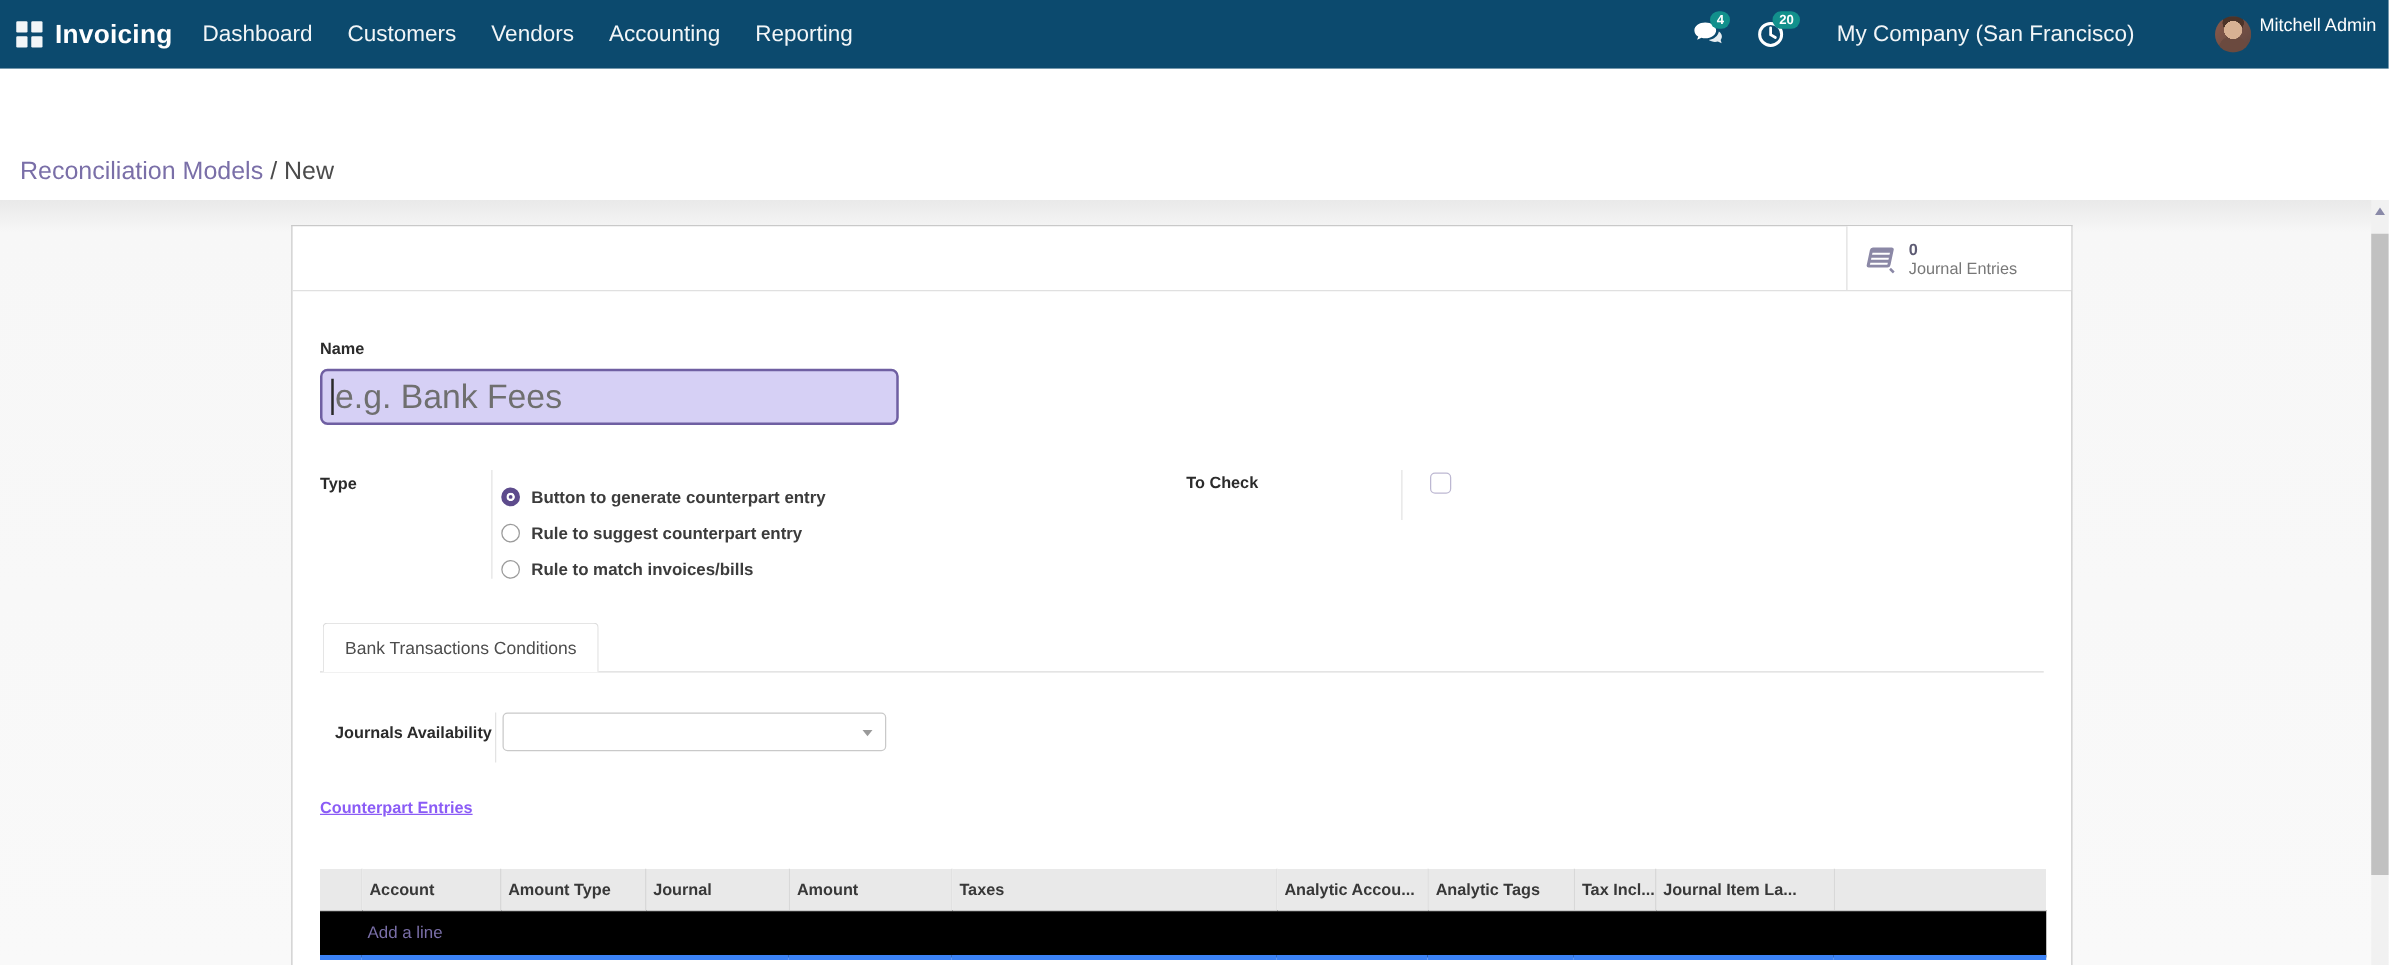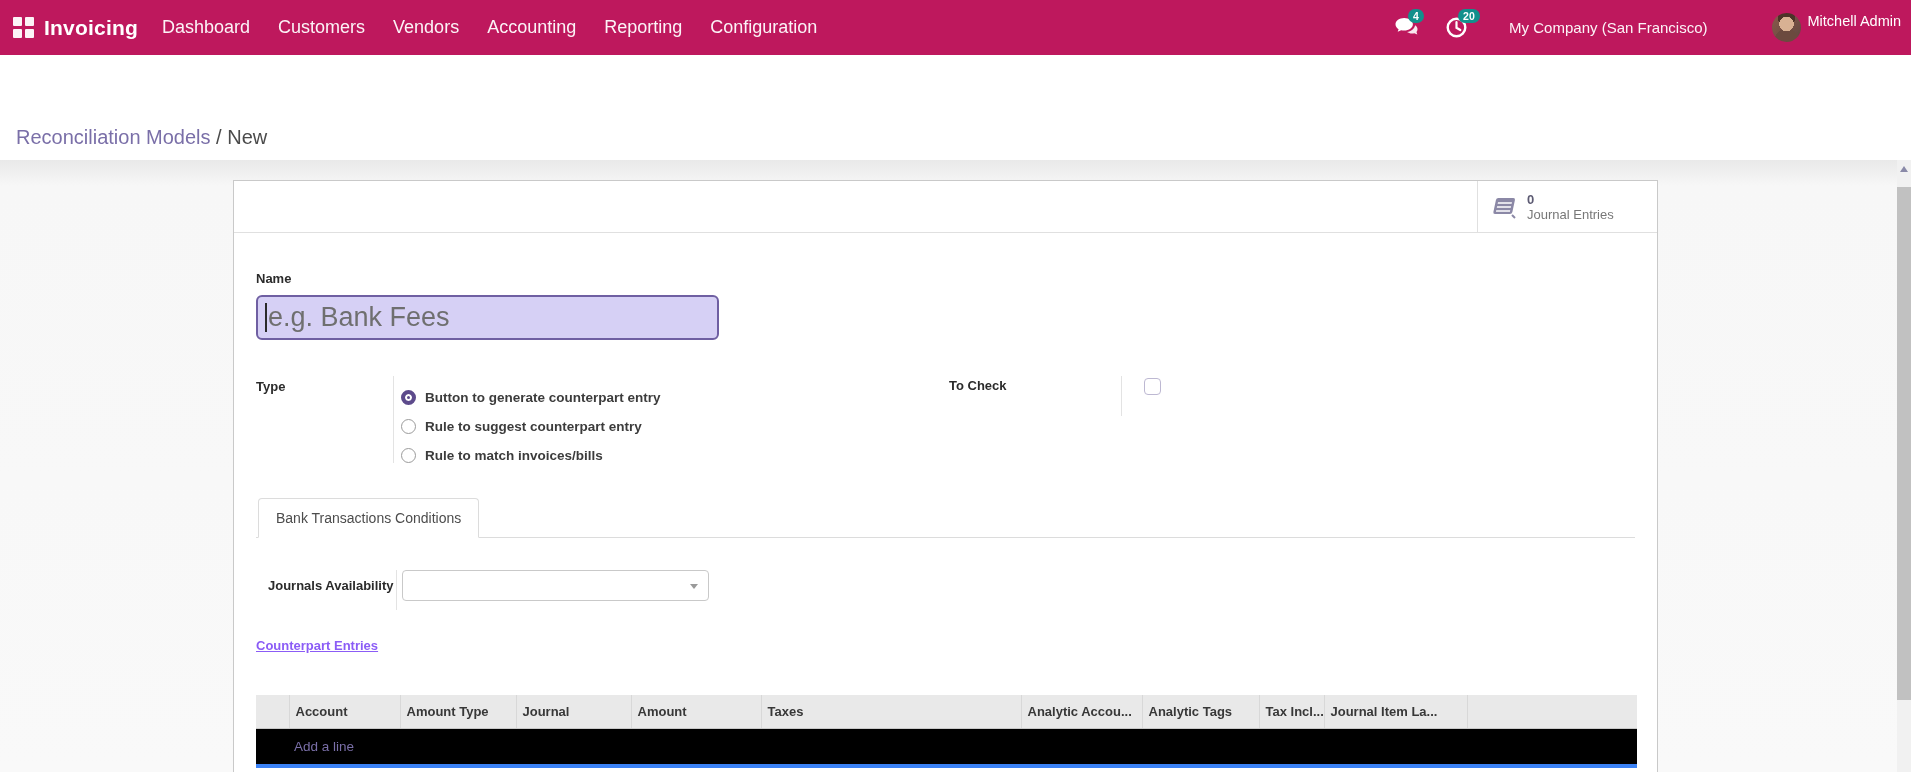--- a/index.html
+++ b/index.html
@@ -7,37 +7,37 @@
   body {
     font-family: "Liberation Sans", sans-serif;
     background: #ffffff;
     position: relative;
     color: #333;
   }
 
   
   .navbar {
     position: absolute; top: 0; left: 0; width: 1911px; height: 55px;
-    background: #be185d;
+    background: #0c4a6e;
     display: flex; align-items: center;
     padding-left: 13px;
   }
   .apps-icon { width: 22px; height: 22px; display: grid; grid-template-columns: 9px 9px; grid-template-rows: 9px 9px; gap: 3px; cursor: pointer; }
   .apps-icon span { background: #ffffff; border-radius: 1px; opacity: .95; }
   .brand { color: #ffffff; font-size: 21px; font-weight: bold; margin-left: 9px; letter-spacing: .2px; cursor: pointer; }
   .nav-menus { display: flex; align-items: center; margin-left: 10px; height: 55px; }
   .nav-item { color: rgba(255,255,255,.95); font-size: 18px; padding: 0 14px; height: 55px; display: flex; align-items: center; cursor: pointer; white-space: nowrap; }
   .nav-right { margin-left: auto; display: flex; align-items: center; height: 55px; padding-right: 10px; }
   .nav-icon-wrap { position: relative; height: 55px; display: flex; align-items: center; padding: 0 13px; cursor: pointer; }
   .nav-badge {
     position: absolute; top: 9px; left: 26px;
     background: #12908c; color: #fff; font-size: 10.5px; font-weight: bold;
     border-radius: 9px; padding: 1px 5px; line-height: 12px; min-width: 14px; text-align: center;
   }
-  .nav-company { color: rgba(255,255,255,.95); font-size: 15px; margin: 0 64px 0 28px; white-space: nowrap; cursor: pointer; }
+  .nav-company { color: rgba(255,255,255,.95); font-size: 18px; margin: 0 64px 0 28px; white-space: nowrap; cursor: pointer; }
   .user-menu { display: flex; align-items: flex-start; cursor: pointer; }
   .avatar {
     width: 29px; height: 29px; border-radius: 50%; margin-right: 7px; overflow: hidden;
     background:
       radial-gradient(circle at 50% 38%, #d8b193 0 31%, rgba(0,0,0,0) 32%),
       radial-gradient(circle at 50% 18%, #4c3328 0 30%, rgba(0,0,0,0) 31%),
       radial-gradient(circle at 50% 95%, #6b4a3f 0 38%, rgba(0,0,0,0) 39%),
       linear-gradient(135deg, #8a5a4a, #5f4640);
   }
   .user-name { color: #ffffff; font-size: 14.5px; white-space: nowrap; }
@@ -161,21 +161,20 @@
       <span></span>
       <span></span>
   </div>
   <div class="brand">Invoicing</div>
   <div class="nav-menus">
     <div class="nav-item">Dashboard</div>
     <div class="nav-item">Customers</div>
     <div class="nav-item">Vendors</div>
     <div class="nav-item">Accounting</div>
     <div class="nav-item">Reporting</div>
-    <div class="nav-item">Configuration</div>
   </div>
   <div class="nav-right">
     <div class="nav-icon-wrap">
       <svg width="24" height="21" viewBox="0 0 24 21">
         <path fill="#ffffff" d="M9.2 1C4.4 1 .5 3.8.5 7.3c0 2 1.2 3.7 3.1 4.9l-.9 2.6 3.5-1.6c.9.3 2 .4 3 .4 4.8 0 8.7-2.8 8.7-6.3S14 1 9.2 1z"></path>
         <path fill="#ffffff" opacity=".9" d="M20.1 8.2c1.5 1 2.4 2.4 2.4 4 0 1-.4 2-1 2.8l.8 2.6-3-1.4c-.7.2-1.5.3-2.3.3-1.9 0-3.7-.6-5-1.5 4.2-.6 7.5-3.3 8.1-6.8z"></path>
       </svg>
       <span class="nav-badge">4</span>
     </div>
     <div class="nav-icon-wrap">

